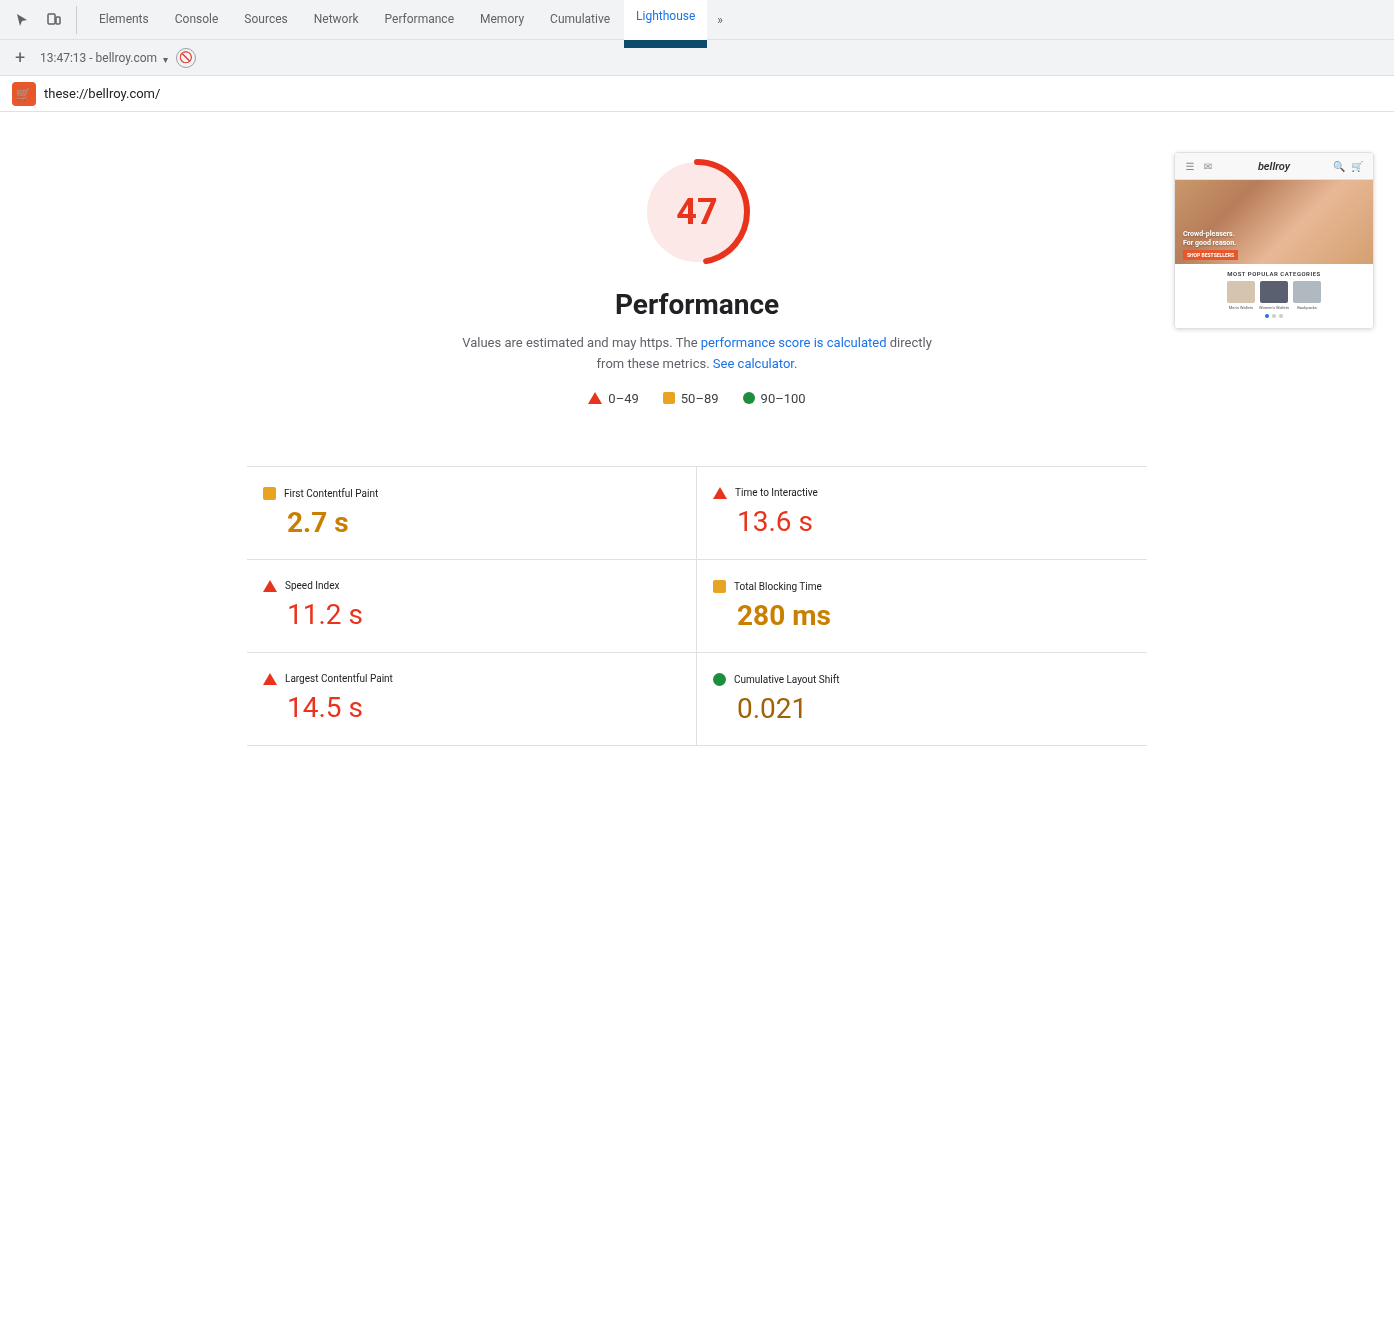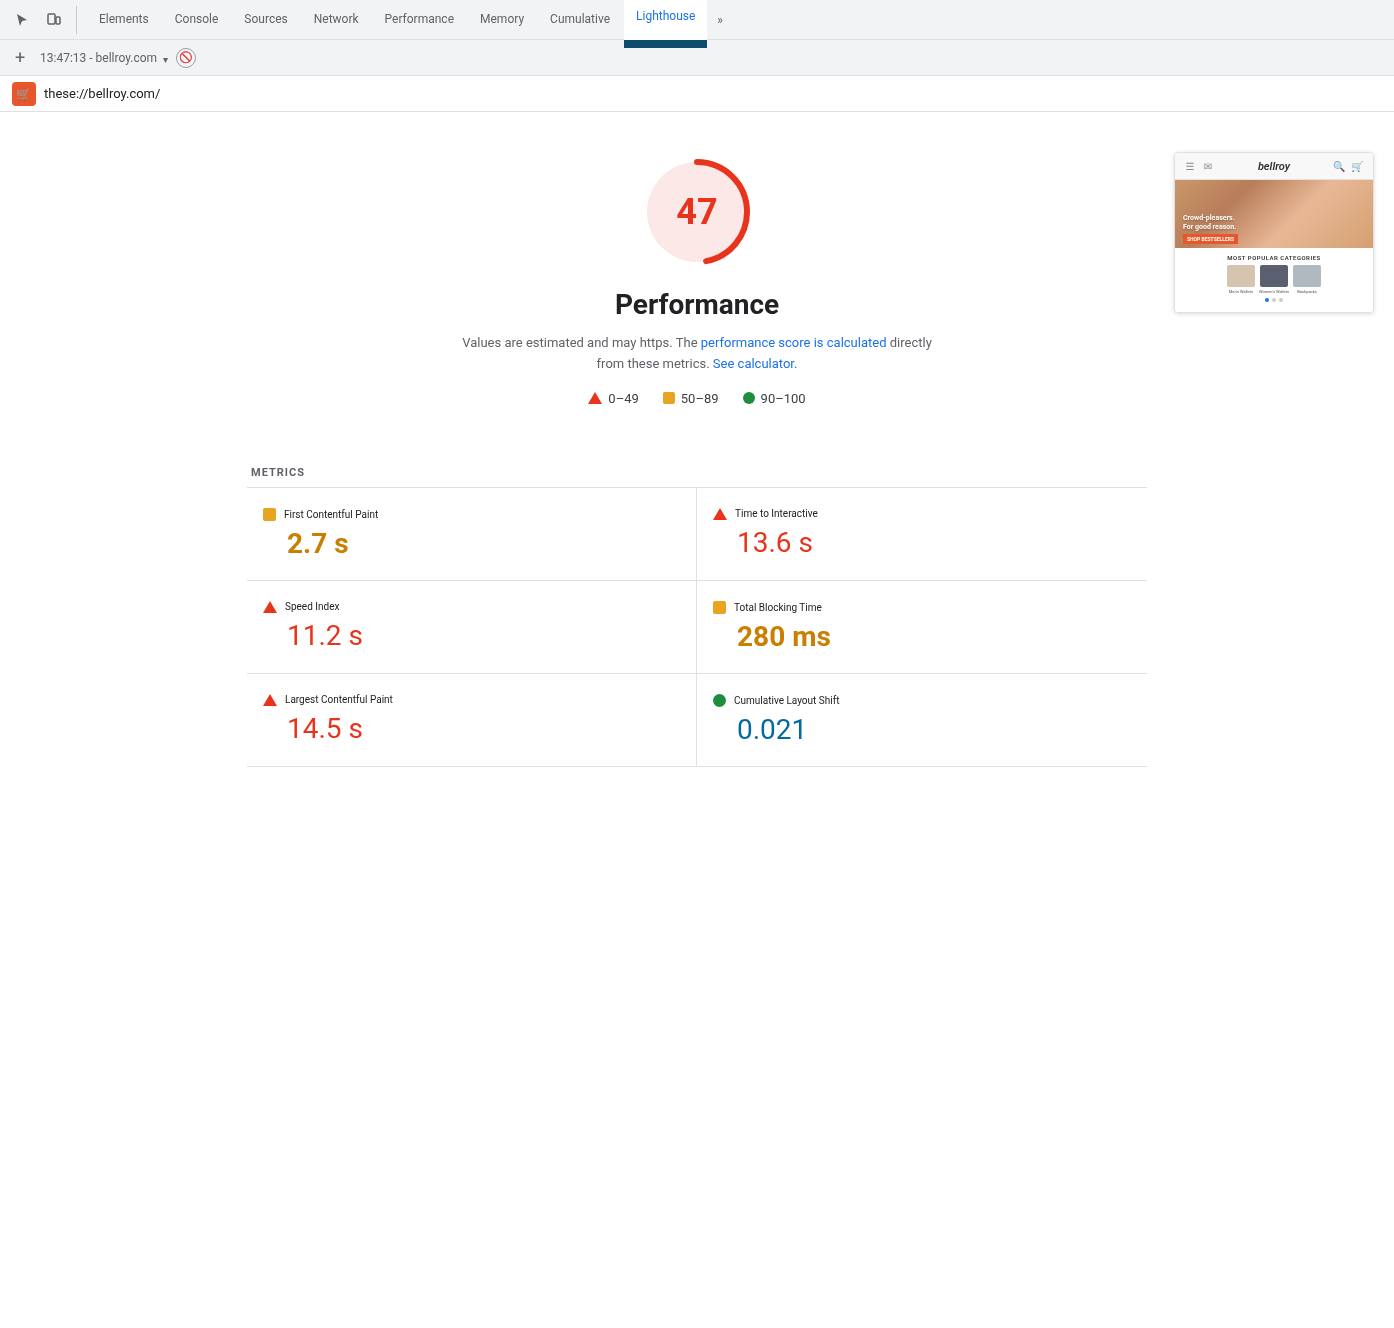--- a/index.html
+++ b/index.html
@@ -220,21 +220,21 @@
       align-items: center;
       justify-content: space-between;
       border-bottom: 1px solid #e0e0e0;
     }
     .preview-nav-left { display: flex; gap: 4px; }
     .preview-nav-icon { width: 14px; height: 14px; color: #888; font-size: 10px; display: flex; align-items: center; justify-content: center; }
     .preview-logo { font-size: 11px; font-style: italic; color: #333; font-weight: 600; }
     .preview-nav-right { display: flex; gap: 4px; }
     .preview-hero {
       width: 100%;
-      height: 68px;
+      height: 84px;
       background: linear-gradient(135deg, #c9986a 0%, #b87d5a 30%, #e8b896 60%, #d4a070 100%);
       position: relative;
       overflow: hidden;
     }
     .preview-hero-text {
       position: absolute;
       bottom: 16px;
       left: 8px;
       color: white;
       font-size: 7px;
@@ -370,21 +370,21 @@
     }
     .metric-value-orange {
       font-size: 28px;
       font-weight: 700;
       color: #c97f00;
       padding-left: 24px;
     }
     .metric-value-green {
       font-size: 28px;
       font-weight: 400;
-      color: #0369a1;
+      color: #a16207;
       padding-left: 24px;
     }
   </style>
 </head>
 <body>
 
 <div class="devtools-nav">
   <div class="nav-icons">
     <button class="nav-icon-btn" title="Inspect">
       <svg width="16" height="16" viewBox="0 0 16 16" fill="none">
@@ -494,21 +494,20 @@
       </div>
       <div class="preview-dots">
         <div class="preview-dot"></div>
         <div class="preview-dot inactive"></div>
         <div class="preview-dot inactive"></div>
       </div>
     </div>
   </div>
 
   <div class="metrics-section">
-    <div class="metrics-title">METRICS</div>
     <div class="metrics-divider"></div>
     <div class="metrics-grid">
 
       <div class="metric-item">
         <div class="metric-header">
           <div class="metric-indicator-square-orange"></div>
           <span class="metric-name">First Contentful Paint</span>
         </div>
         <div class="metric-value-orange">2.7 s</div>
       </div>

